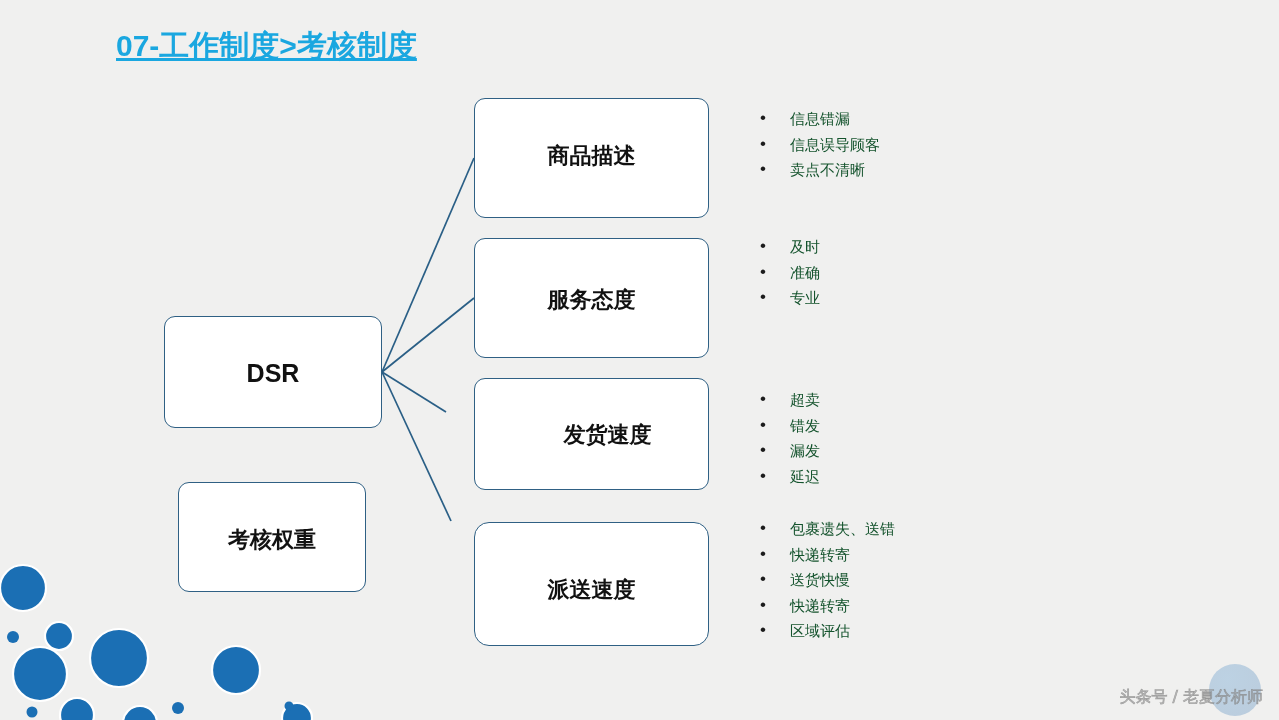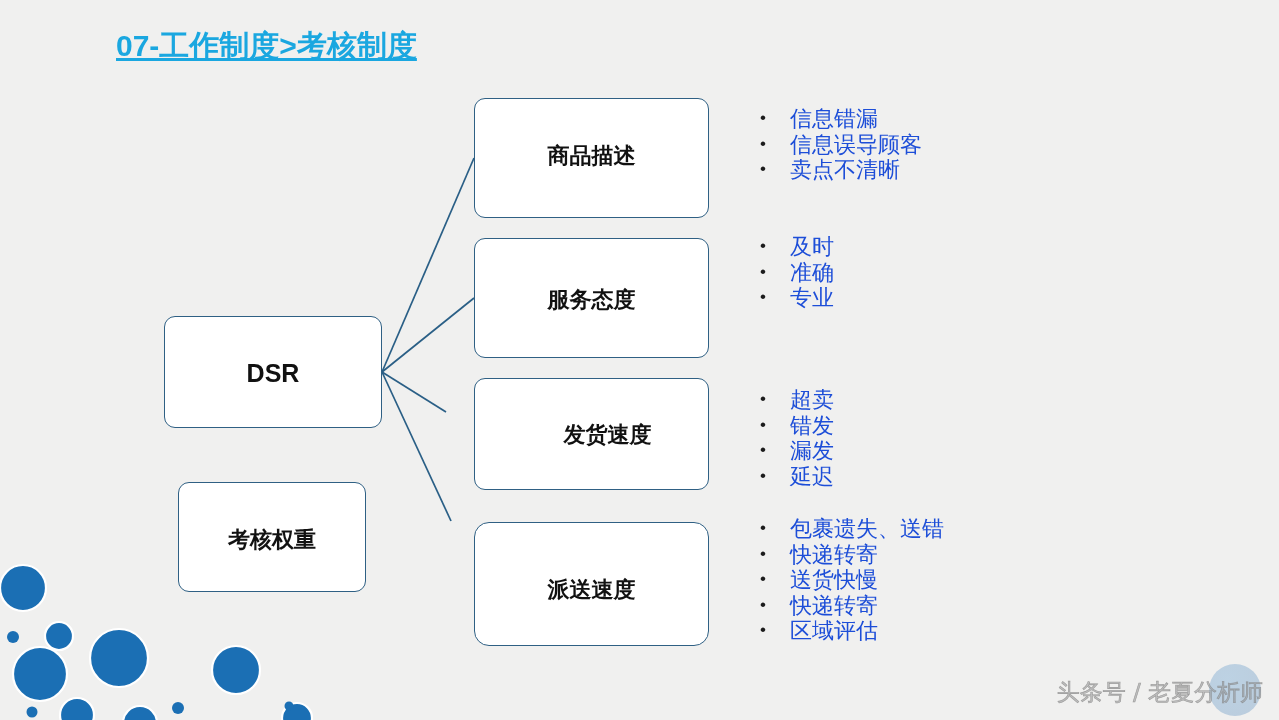--- a/index.html
+++ b/index.html
@@ -76,23 +76,23 @@
   
   .bullet-list {
     position: absolute;
     margin: 0;
     padding: 0;
     list-style: none;
   }
   .bullet-list li {
     position: relative;
     padding-left: 38px;
-    font-size: 22px;
+    font-size: 15px;
     line-height: 25.5px;
-    color: #1d4ed8;
+    color: #14532d;
     white-space: nowrap;
   }
   .bullet-list li::before {
     content: "•";
     position: absolute;
     left: 8px;
     top: -1px;
     font-size: 17px;
     color: #1c1c1c;
   }
@@ -109,21 +109,21 @@
     width: 330px;
     height: 180px;
     pointer-events: none;
   }
 
   
   #watermark {
     position: absolute;
     right: 16px;
     bottom: 12px;
-    font-size: 23px;
+    font-size: 16px;
     color: rgba(150,150,150,0.55);
     -webkit-text-stroke: 0.6px rgba(130,130,130,0.7);
     white-space: nowrap;
     font-family: "DejaVu Sans", "Liberation Sans", sans-serif;
   }
   #watermark-logo {
     position: absolute;
     right: 18px;
     bottom: 4px;
     width: 52px;

